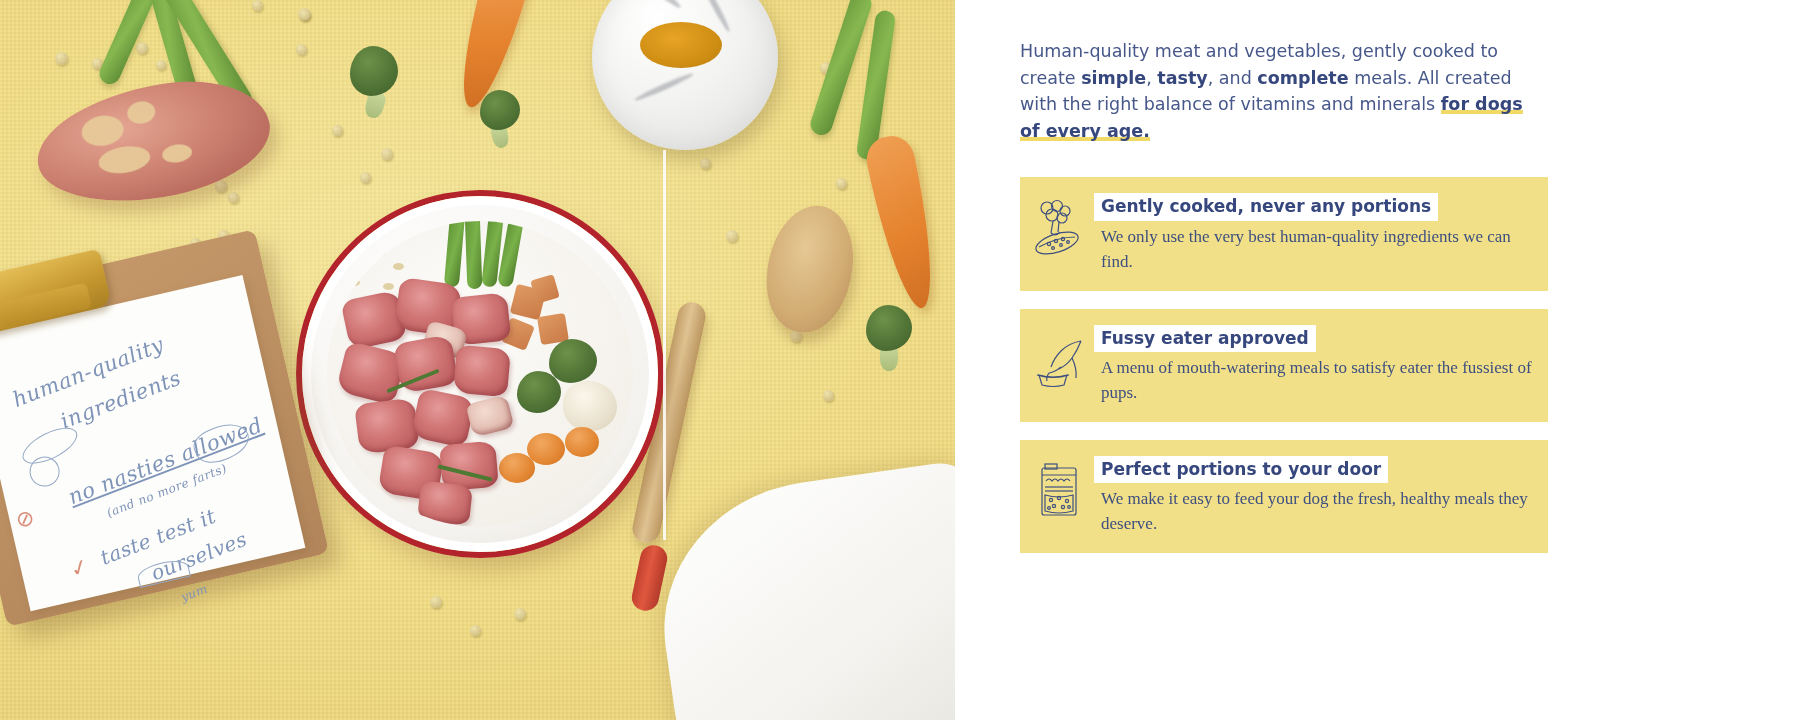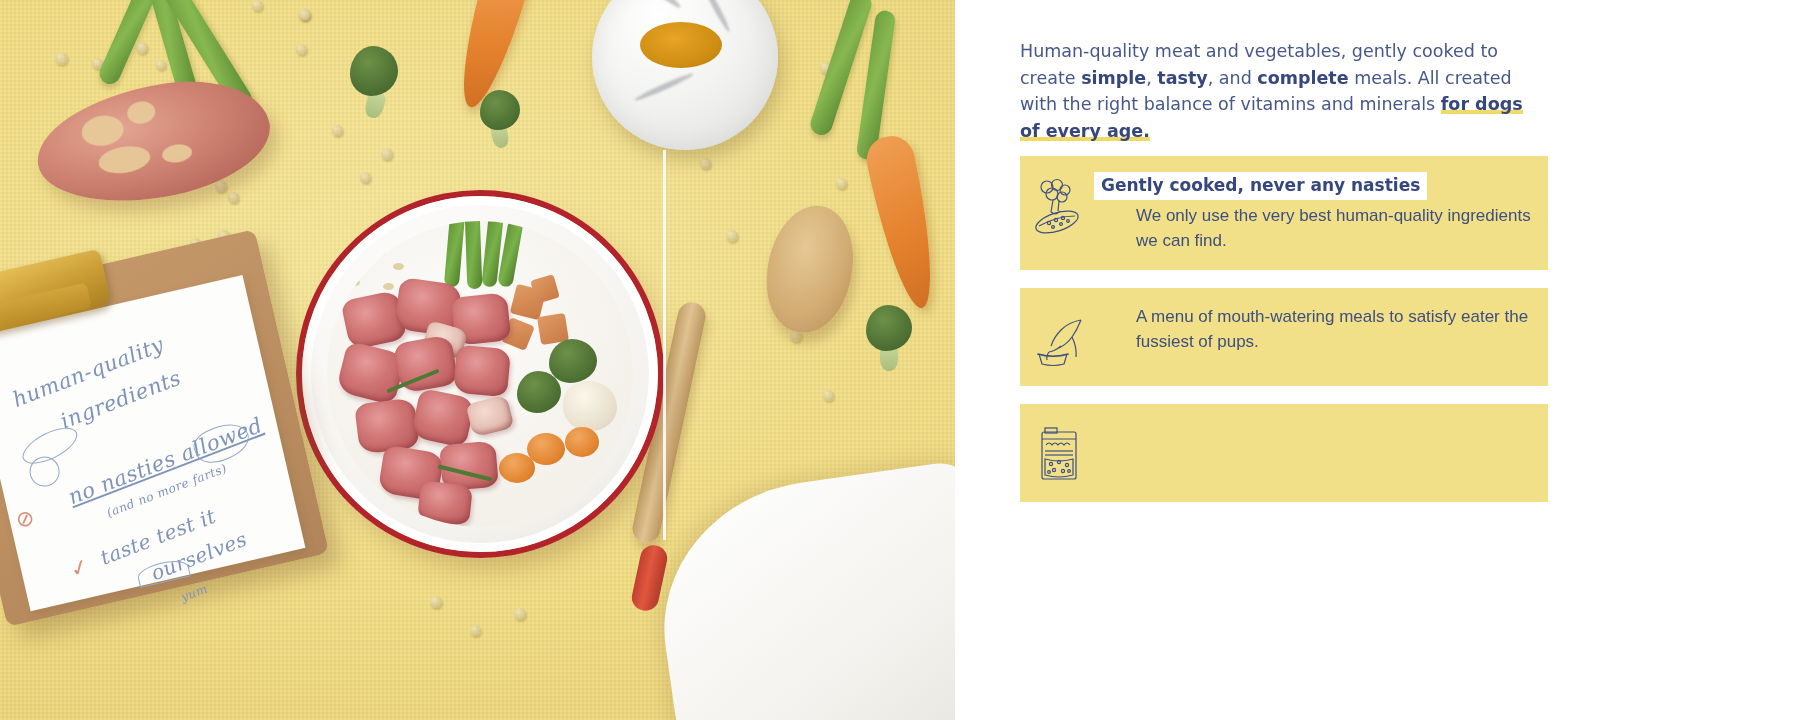--- a/index.html
+++ b/index.html
@@ -252,21 +252,21 @@
     width: 108px; height: 7px;
     border-radius: 50%;
     background: #f0d964;
   }
 
   p.intro {
     font-family: "DejaVu Sans", sans-serif;
     font-size: 17.5px;
     line-height: 1.52;
     color: #46578a;
-    margin-bottom: 12px;
+    margin-bottom: 33px;
   }
   p.intro b { font-weight: 700; color: #36477e; }
   .hl-underline {
     font-weight: 700; color: #36477e;
     box-shadow: inset 0 -4px 0 #f0d964;
   }
 
   .cards { display: flex; flex-direction: column; gap: 18px; }
   .card {
     position: relative;
@@ -290,26 +290,25 @@
     background: #ffffff;
     color: #36477e;
     font-family: "DejaVu Sans", sans-serif;
     font-weight: 700;
     font-size: 17px;
     line-height: 1.42;
     padding: 1px 7px 2px 7px;
     margin-bottom: 3px;
   }
   .card-text {
-    font-family: Liberation Sans, sans-serif;
+    font-family: Liberation Serif, serif;
     font-size: 17px;
     line-height: 1.5;
     color: #3d4f80;
     padding-left: 7px;
-    margin-left: 35px;
   }
 </style>
 </head>
 <body>
 
 <div class="page">
 
   <div class="photo-panel">
     <div class="photo-canvas">
       <div class="linen"></div>
@@ -473,38 +472,39 @@
               <path d="M8 48 q18 -10 36 -10"></path>
               <circle cx="18" cy="45" r="1.6"></circle>
               <circle cx="25" cy="42" r="1.6"></circle>
               <circle cx="32" cy="40" r="1.6"></circle>
               <circle cx="22" cy="49" r="1.4"></circle>
               <circle cx="30" cy="46" r="1.4"></circle>
               <circle cx="37" cy="43" r="1.4"></circle>
             </svg>
           </div>
           <div class="card-body">
-            <div class="card-title">Gently cooked, never any nasties</div>
+            <div class="card-title">Gently cooked, never any portions</div>
             <div class="card-text">We only use the very best human-quality ingredients we can find.</div>
           </div>
         </div>
 
         <div class="card">
           <div class="card-icon">
             <svg viewBox="0 0 56 58" fill="none" stroke="#3d4f80" stroke-width="1.2">
               <path d="M50 10 q-12 2 -20 10 q-7 7 -10 16"></path>
               <path d="M50 10 q-4 10 -9 17 q-5 7 -13 11"></path>
               <path d="M30 36 q-6 5 -12 6"></path>
               <path d="M18 42 q-3 4 -2 8"></path>
               <path d="M41 27 q5 10 4 20"></path>
               <path d="M8 44 q14 4 28 0 l-3 10 q-11 3 -22 0 z"></path>
               <path d="M6 44 q16 5 32 0"></path>
             </svg>
           </div>
           <div class="card-body">
+            <div class="card-title">Fussy eater approved</div>
             <div class="card-text">A menu of mouth-watering meals to satisfy eater the fussiest of pups.</div>
           </div>
         </div>
 
         <div class="card">
           <div class="card-icon">
             <svg viewBox="0 0 56 58" fill="none" stroke="#3d4f80" stroke-width="1.2">
               <rect x="11" y="6" width="34" height="47" rx="2"></rect>
               <path d="M11 13 h34"></path>
               <rect x="14" y="2" width="12" height="5"></rect>
@@ -514,18 +514,22 @@
               <path d="M14 33 q14 4 28 0 v16 q-14 4 -28 0 z"></path>
               <circle cx="20" cy="38" r="1.6"></circle>
               <circle cx="28" cy="36" r="1.6"></circle>
               <circle cx="36" cy="39" r="1.6"></circle>
               <circle cx="23" cy="44" r="1.6"></circle>
               <circle cx="32" cy="45" r="1.6"></circle>
               <circle cx="18" cy="46" r="1.4"></circle>
               <circle cx="38" cy="45" r="1.4"></circle>
             </svg>
           </div>
+          <div class="card-body">
+            <div class="card-title">Perfect portions to your door</div>
+            <div class="card-text">We make it easy to feed your dog the fresh, healthy meals they deserve.</div>
+          </div>
         </div>
 
       </div>
     </div>
   </div>
 </div>
 
 </body></html>

